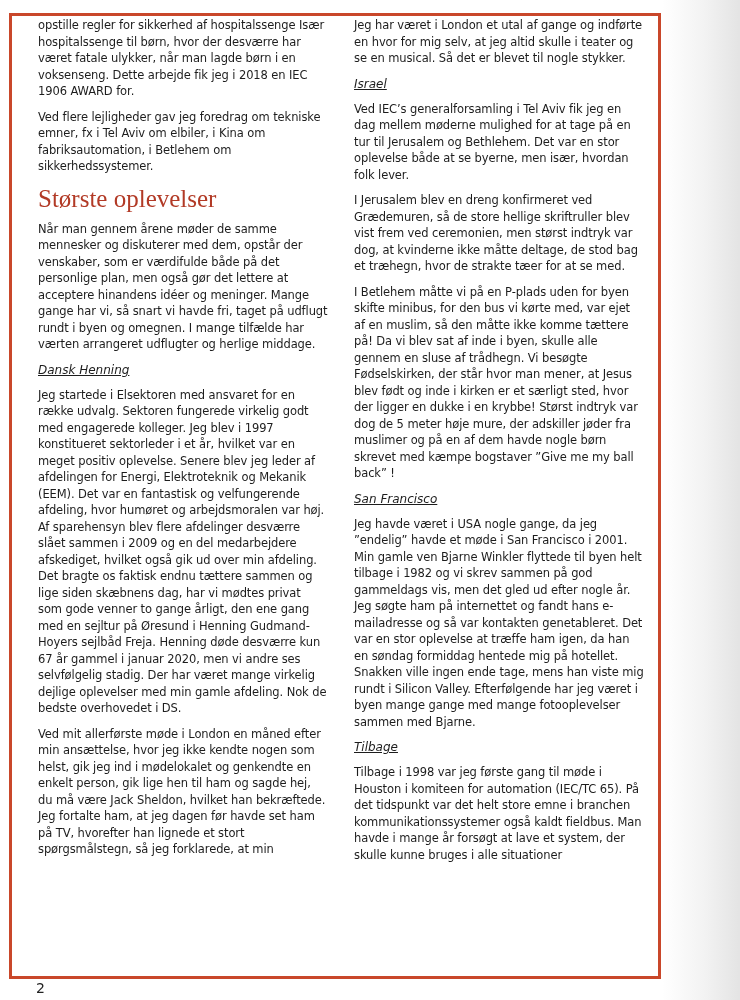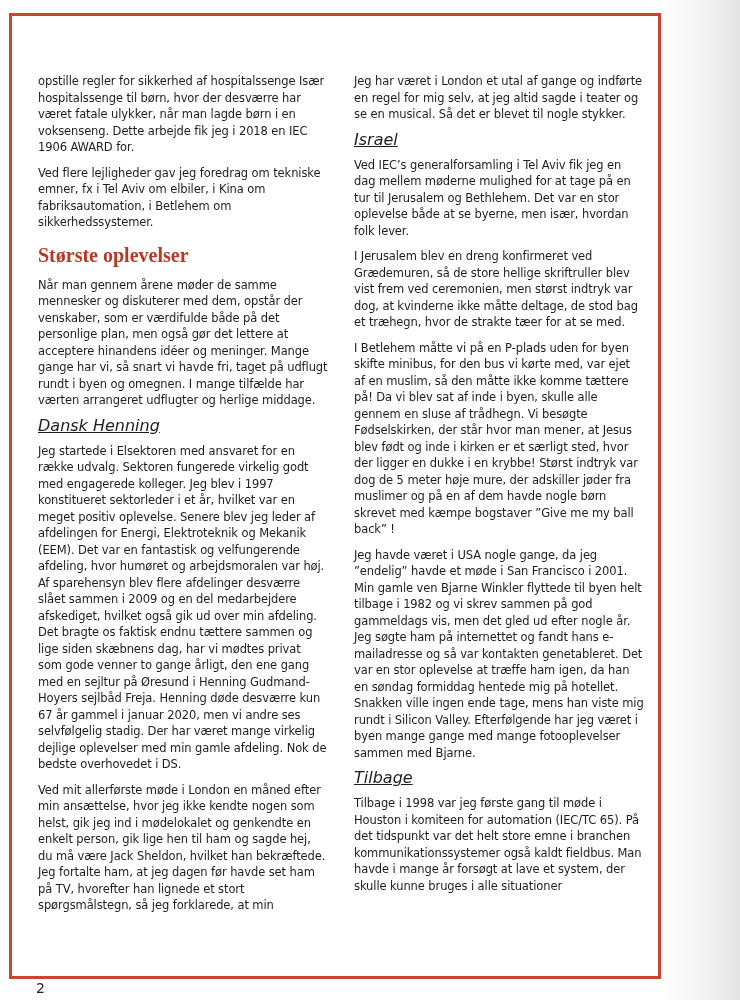--- a/index.html
+++ b/index.html
@@ -30,47 +30,46 @@
     top: 13px;
     width: 652px;
     height: 966px;
     border: 3px solid #c9472a;
     box-sizing: border-box;
     background: #ffffff;
   }
   .columns {
     position: absolute;
     left: 0; top: 0; right: 0; bottom: 0;
-    padding: 24px 14px 4px 26px;
+    padding: 1px 14px 4px 26px;
     display: flex;
     gap: 26px;
     overflow: hidden;
-    margin-top: 33px;
   }
   .col {
     flex: 1 1 0;
     min-width: 0;
   }
   .col p {
     margin: 0 0 9px 0;
     font-size: 11.5px;
     line-height: 16.5px;
     color: #1d1d1d;
     letter-spacing: -0.1px;
   }
   .main-heading {
     font-family: "Liberation Serif", "DejaVu Serif", serif;
-    font-size: 20px;
+    font-size: 25px;
     line-height: 28px;
-    font-weight: 700;
+    font-weight: 400;
     color: #b23a26;
     margin: 10px 0 8px 0;
   }
   .sub-heading {
-    font-size: 16px;
+    font-size: 12px;
     line-height: 16px;
     font-weight: 400;
     font-style: italic;
     text-decoration: underline;
     color: #1d1d1d;
     margin: 3px 0 9px 0;
   }
   .page-number {
     position: absolute;
     left: 36px;
@@ -96,27 +95,28 @@
 
         <p>Når man gennem årene møder de samme mennesker og diskuterer med dem, opstår der venskaber, som er værdifulde både på det personlige plan, men også gør det lettere at acceptere hinandens idéer og meninger. Mange gange har vi, så snart vi havde fri, taget på udflugt rundt i byen og omegnen. I mange tilfælde har værten arrangeret udflugter og herlige middage.</p>
 
         <h3 class="sub-heading">Dansk Henning</h3>
         <p>Jeg startede i Elsektoren med ansvaret for en række udvalg. Sektoren fungerede virkelig godt med engagerede kolleger. Jeg blev i 1997 konstitueret sektorleder i et år, hvilket var en meget positiv oplevelse. Senere blev jeg leder af afdelingen for Energi, Elektroteknik og Mekanik (EEM). Det var en fantastisk og velfungerende afdeling, hvor humøret og arbejdsmoralen var høj. Af sparehensyn blev flere afdelinger desværre slået sammen i 2009 og en del medarbejdere afskediget, hvilket også gik ud over min afdeling. Det bragte os faktisk endnu tættere sammen og lige siden skæbnens dag, har vi mødtes privat som gode venner to gange årligt, den ene gang med en sejltur på Øresund i Henning Gudmand-Hoyers sejlbåd Freja. Henning døde desværre kun 67 år gammel i januar 2020, men vi andre ses selvfølgelig stadig. Der har været mange virkelig dejlige oplevelser med min gamle afdeling. Nok de bedste overhovedet i DS.</p>
 
         <p>Ved mit allerførste møde i London en måned efter min ansættelse, hvor jeg ikke kendte nogen som helst, gik jeg ind i mødelokalet og genkendte en enkelt person, gik lige hen til ham og sagde hej, du må være Jack Sheldon, hvilket han bekræftede. Jeg fortalte ham, at jeg dagen før havde set ham på TV, hvorefter han lignede et stort spørgsmålstegn, så jeg forklarede, at min</p>
       </div>
 
       <div class="col">
-        <p>Jeg har været i London et utal af gange og indførte en regel for mig selv, at jeg altid sagde i teater og se en musical. Så det er blevet til nogle stykker.</p>
+        <p>Jeg har været i London et utal af gange og indførte en hvor for mig selv, at jeg altid skulle i teater og se en musical. Så det er blevet til nogle stykker.</p>
 
         <h3 class="sub-heading">Israel</h3>
         <p>Ved IEC’s generalforsamling i Tel Aviv fik jeg en dag mellem møderne mulighed for at tage på en tur til Jerusalem og Bethlehem. Det var en stor oplevelse både at se byerne, men især, hvordan folk lever.</p>
         <p>I Jerusalem blev en dreng konfirmeret ved Grædemuren, så de store hellige skriftruller blev vist frem ved ceremonien, men størst indtryk var dog, at kvinderne ikke måtte deltage, de stod bag et træhegn, hvor de strakte tæer for at se med.</p>
         <p>I Betlehem måtte vi på en P-plads uden for byen skifte minibus, for den bus vi kørte med, var ejet af en muslim, så den måtte ikke komme tættere på! Da vi blev sat af inde i byen, skulle alle gennem en sluse af trådhegn. Vi besøgte Fødselskirken, der står hvor man mener, at Jesus blev født og inde i kirken er et særligt sted, hvor der ligger en dukke i en krybbe! Størst indtryk var dog de 5 meter høje mure, der adskiller jøder fra muslimer og på en af dem havde nogle børn skrevet med kæmpe bogstaver ”Give me my ball back” !</p>
 
+        <h3 class="sub-heading">San Francisco</h3>
         <p>Jeg havde været i USA nogle gange, da jeg ”endelig” havde et møde i San Francisco i 2001. Min gamle ven Bjarne Winkler flyttede til byen helt tilbage i 1982 og vi skrev sammen på god gammeldags vis, men det gled ud efter nogle år. Jeg søgte ham på internettet og fandt hans e-mailadresse og så var kontakten genetableret. Det var en stor oplevelse at træffe ham igen, da han en søndag formiddag hentede mig på hotellet. Snakken ville ingen ende tage, mens han viste mig rundt i Silicon Valley. Efterfølgende har jeg været i byen mange gange med mange fotooplevelser sammen med Bjarne.</p>
 
         <h3 class="sub-heading">Tilbage</h3>
         <p>Tilbage i 1998 var jeg første gang til møde i Houston i komiteen for automation (IEC/TC 65). På det tidspunkt var det helt store emne i branchen kommunikationssystemer også kaldt fieldbus. Man havde i mange år forsøgt at lave et system, der skulle kunne bruges i alle situationer</p>
       </div>
 
     </div>
   </div>
 
   <div class="page-number">2</div>

